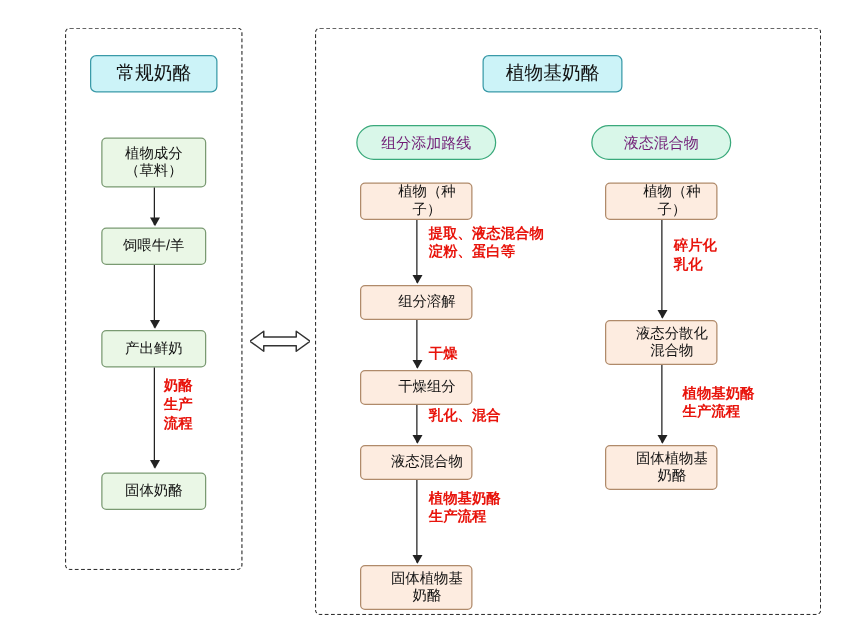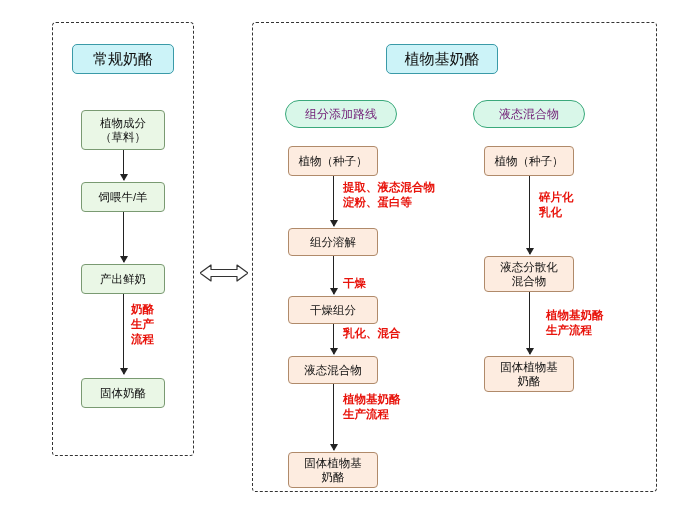--- a/index.html
+++ b/index.html
@@ -47,20 +47,21 @@
     border-radius: 5px;
     font-size: 15px;
   }
   .green-node {
     background: #eaf7e6;
     border: 1.2px solid #7a9a72;
   }
   .peach-node {
     background: #fdece0;
     border: 1.2px solid #b08a6a;
+    padding-left: 20px;
   }
   .route-node {
     background: #d9f7e9;
     border: 1.3px solid #3aa97b;
     border-radius: 16px;
     font-size: 12px;
     color: #701a75;
   }
 
   .arrow {

